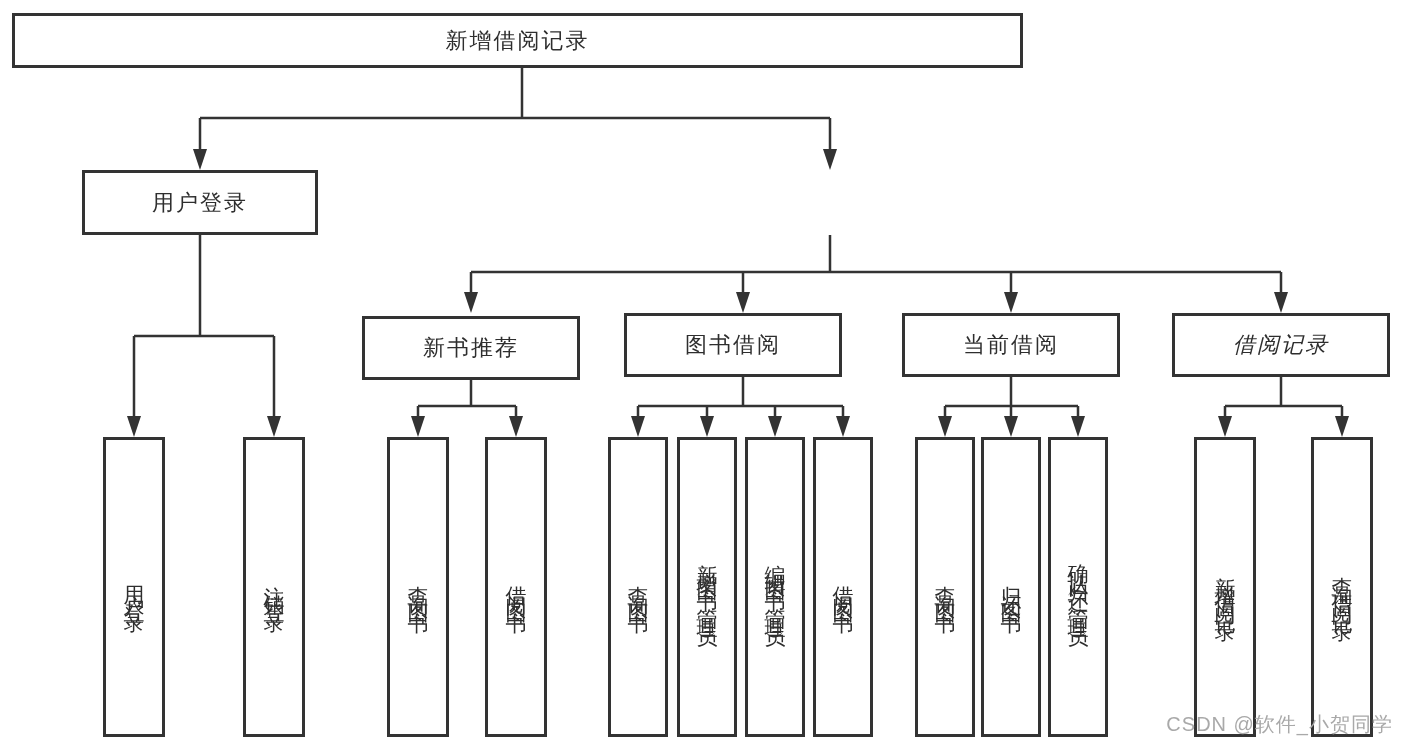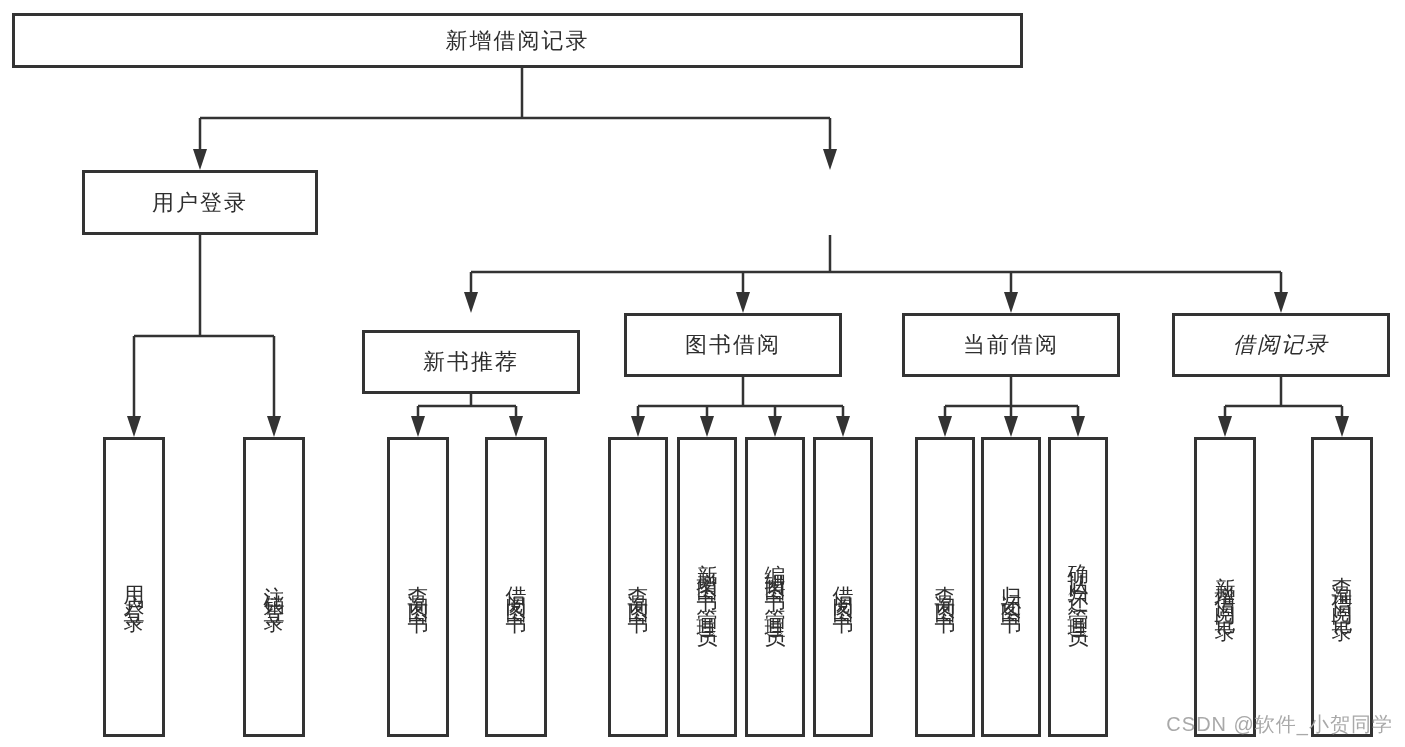--- a/index.html
+++ b/index.html
@@ -89,21 +89,21 @@
       <polygon points="1071,416 1085,416 1078,437"></polygon>
       <polygon points="1218,416 1232,416 1225,437"></polygon>
       <polygon points="1335,416 1349,416 1342,437"></polygon>
     </g>
   </svg>
 
   <div class="box" style="left:12px; top:13px; width:1011px; height:55px;">新增借阅记录</div>
 
   <div class="box" style="left:82px; top:170px; width:236px; height:65px;">用户登录</div>
 
-  <div class="box" style="left:362px; top:330px; width:218px; height:64px;">新书推荐</div>
+  <div class="box" style="left:362px; top:316px; width:218px; height:64px;">新书推荐</div>
   <div class="box" style="left:624px; top:313px; width:218px; height:64px;">图书借阅</div>
   <div class="box" style="left:902px; top:313px; width:218px; height:64px;">当前借阅</div>
   <div class="box" style="left:1172px; top:313px; width:218px; height:64px;font-style:italic;">借阅记录</div>
 
   <div class="box leaf" style="left:103px; width:62px;">用户登录</div>
   <div class="box leaf" style="left:243px; width:62px;">注销登录</div>
 
   <div class="box leaf" style="left:387px; width:62px;">查询图书</div>
   <div class="box leaf" style="left:485px; width:62px;">借阅图书</div>
 

